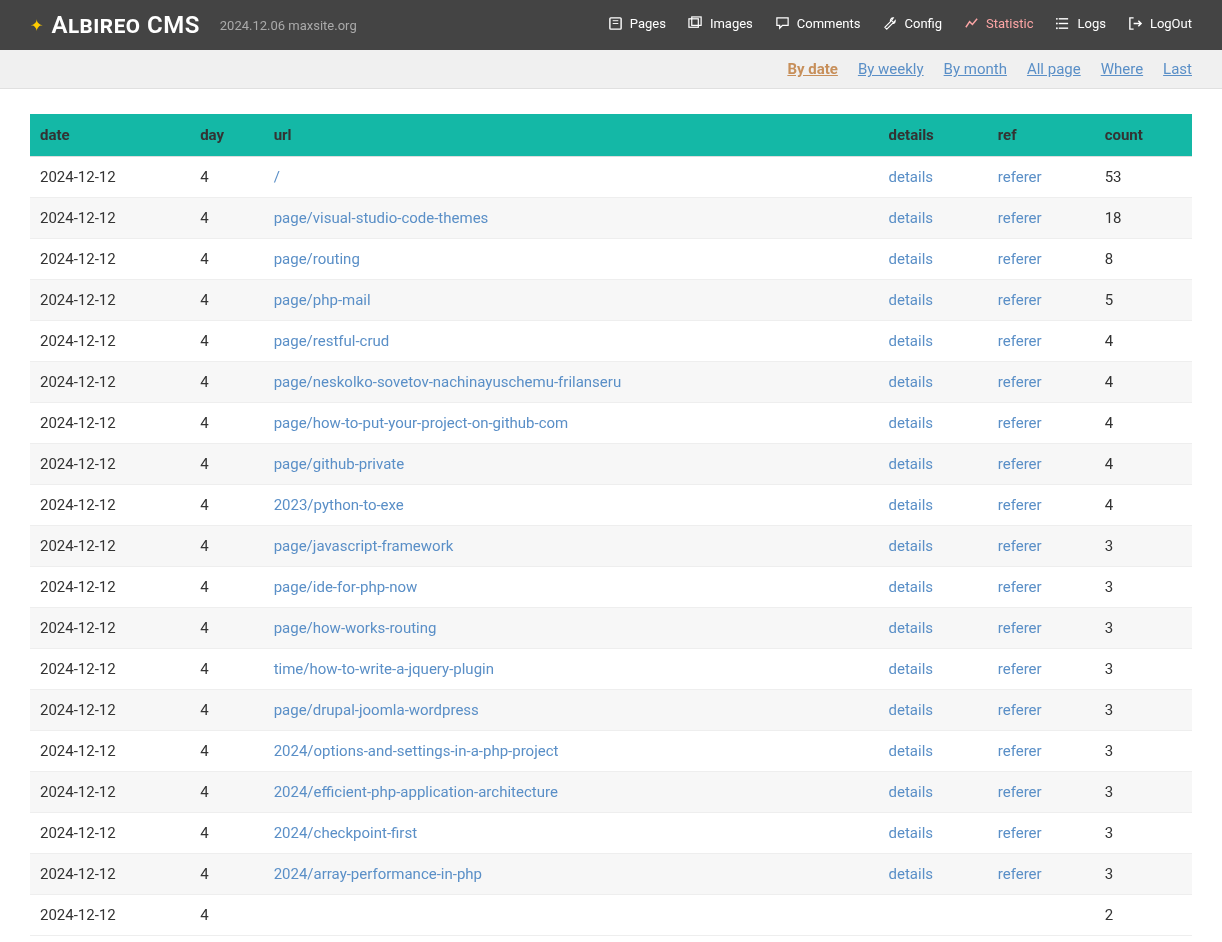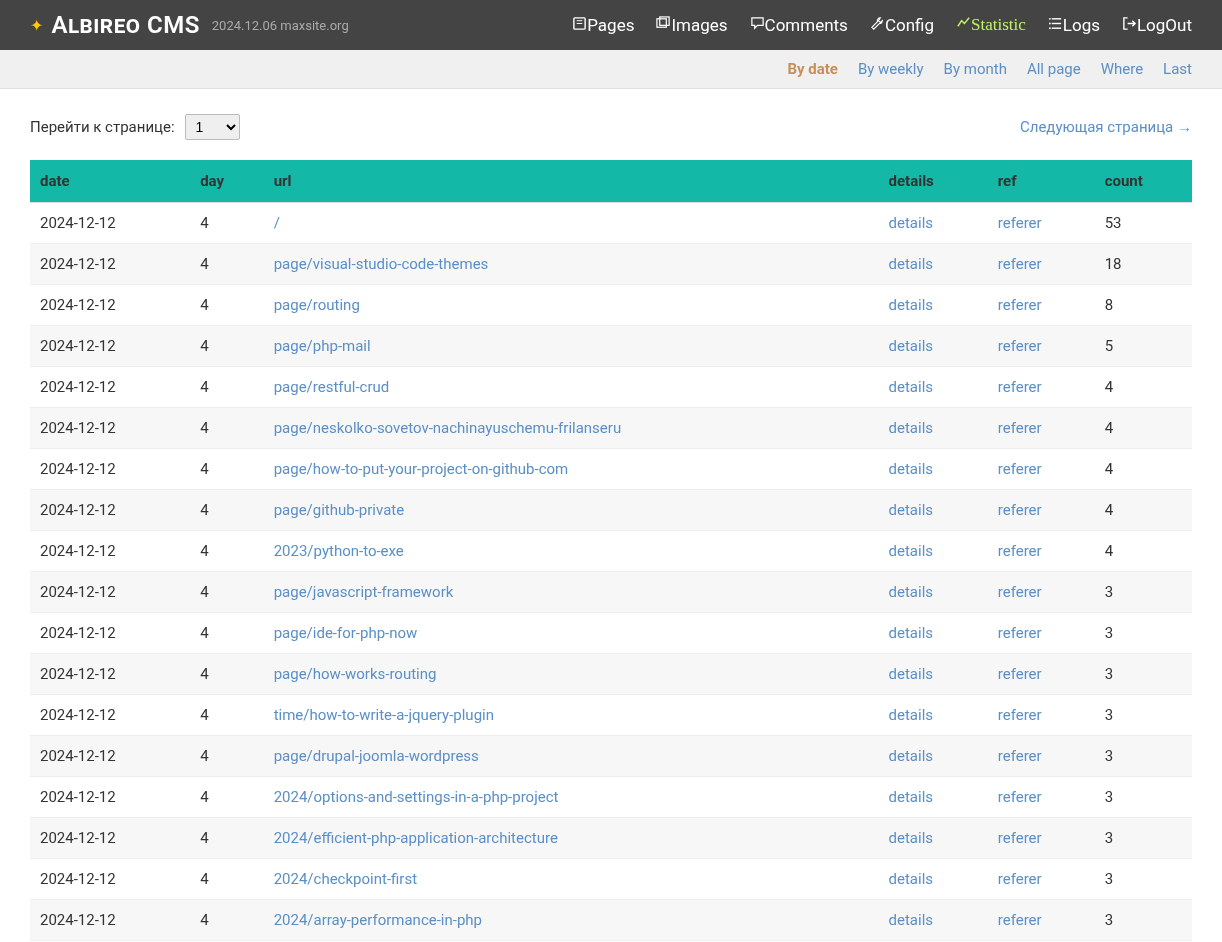--- a/index.html
+++ b/index.html
@@ -3,28 +3,28 @@
 <meta charset="utf-8">
 <style>
 * { margin: 0; padding: 0; box-sizing: border-box; }
 body { font-family: -apple-system, BlinkMacSystemFont, "Segoe UI", Roboto, sans-serif; font-size: 15px; color: #333; background: #fff; }
 a { text-decoration: none; }
 
 .topbar { background: #444; color: #fff; display: flex; align-items: center; padding: 0 30px; height: 50px; }
 .brand { display: flex; align-items: center; gap: 8px; }
 .brand-logo { font-size: 16px; color: #ffcc00; }
 .brand-name { font-variant: small-caps; font-size: 24px; font-weight: 600; letter-spacing: 0.5px; }
-.brand-meta { font-size: 13px; color: #aaa; margin-left: 4px; }
+.brand-meta { font-size: 13px; color: #aaa; margin-left: 12px; }
 .topnav { margin-left: auto; display: flex; gap: 22px; }
-.topnav-item { color: #fff; display: flex; align-items: flex-start; font-size: 17px; cursor: pointer; }
-.topnav-item.active { color: #bef264; font-family: Liberation Serif, serif; }
+.topnav-item { color: #fff; display: flex; align-items: flex-start; gap: 7px; font-size: 13px; cursor: pointer; }
+.topnav-item.active { color: #fca5a5; }
 .nav-icon { width: 15px; height: 15px; display: inline-block; }
 
 .subbar { background: #f0f0f0; padding: 10px 30px; display: flex; justify-content: flex-end; gap: 20px; border-bottom: 1px solid #e0e0e0; }
-.subbar a { color: #5a8fc7; font-size: 15px; cursor: pointer; }
+.subbar a { color: #5a8fc7; font-size: 15px; cursor: pointer; text-decoration: underline; }
 .subbar a.active { color: #c78f5a; font-weight: 700; }
 
 .content { padding: 25px 30px; }
 .pager-row { display: flex; align-items: center; margin-bottom: 20px; }
 .pager-label { font-size: 15px; color: #333; margin-right: 10px; }
 .pager-select { padding: 3px 6px; font-size: 14px; border: 1px solid #bbb; border-radius: 2px; min-width: 55px; }
 .pager-next { margin-left: auto; color: #5a8fc7; font-size: 15px; cursor: pointer; }
 
 table { width: 100%; border-collapse: collapse; }
 thead th { text-align: left; font-weight: 700; padding: 12px 10px; border-bottom: 1px solid #ddd; background: #14b8a6; font-size: 15px; }
@@ -100,27 +100,20 @@
 <div class="subbar" id="subnav">
     <a class="active">By date</a>
     <a>By weekly</a>
     <a>By month</a>
     <a>All page</a>
     <a>Where</a>
     <a>Last</a>
   </div>
 
 <div class="content">
-  <div class="pager-row">
-    <span class="pager-label">Перейти к странице:</span>
-    <select class="pager-select">
-      <option>1</option>
-    </select>
-    <a class="pager-next">Следующая страница →</a>
-  </div>
 
   <table>
     <thead>
       <tr>
         <th>date</th>
         <th>day</th>
         <th>url</th>
         <th>details</th>
         <th>ref</th>
         <th class="col-count">count</th>

